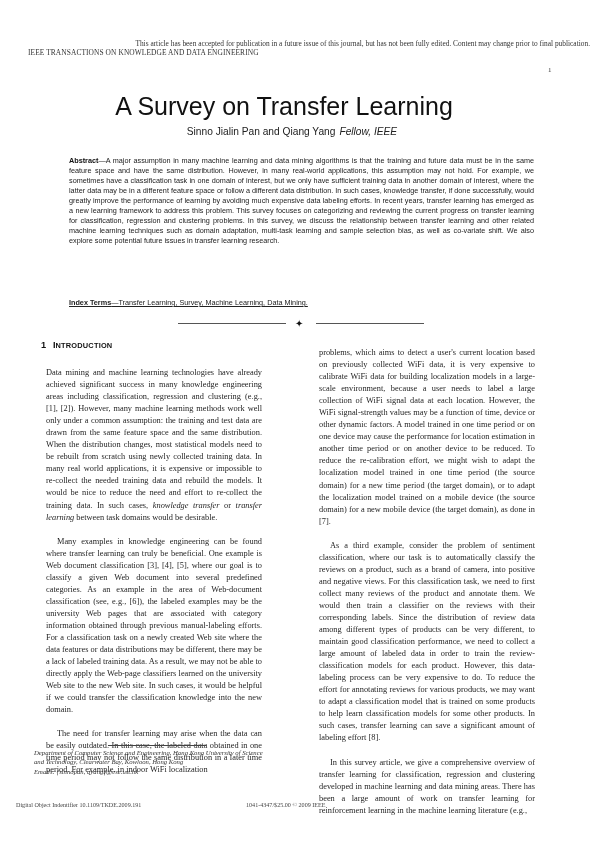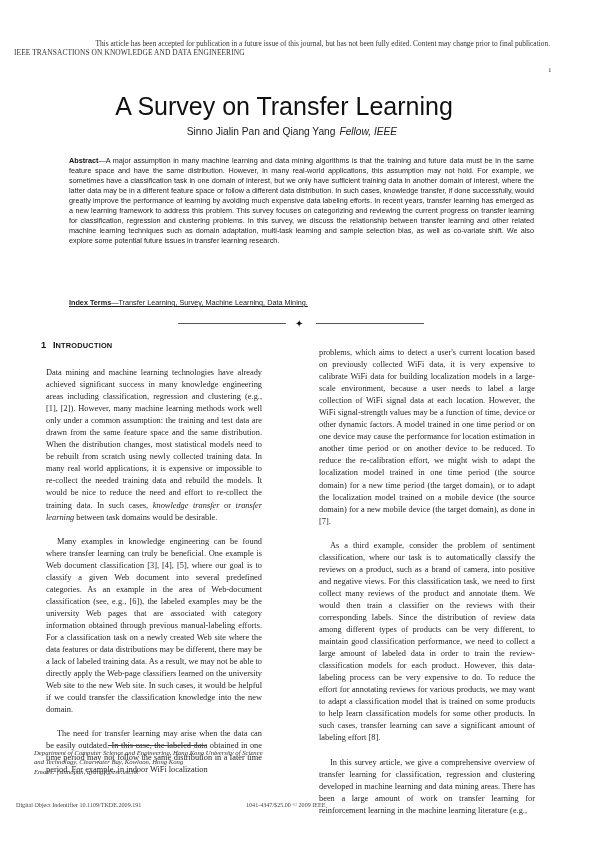--- a/index.html
+++ b/index.html
@@ -1,21 +1,21 @@
 <!DOCTYPE html>
 <html><head>
 <meta charset="utf-8">
 <style>
   html, body { margin: 0; padding: 0; background: #ffffff; }
   body { width: 600px; height: 850px; position: relative; overflow: hidden; color: #1a1a1a; }
   .serif { font-family: "Liberation Serif", "DejaVu Serif", serif; }
   .sans { font-family: "Liberation Sans", "DejaVu Sans", sans-serif; }
 
-  .notice { position: absolute; top: 39px; left: 0; width: 550px; text-align: right; font-size: 7.4px; color: #333; }
-  .journal { position: absolute; top: 48px; left: 14px; font-size: 7.4px; color: #333; letter-spacing: 0.1px; }
+  .notice { position: absolute; top: 39px; left: 0; width: 550px; text-align: right; font-size: 7.4px; color: #333; padding-left: 40px; }
+  .journal { position: absolute; top: 48px; left: 28px; font-size: 7.4px; color: #333; letter-spacing: 0.1px; }
   .pagenum { position: absolute; top: 66px; left: 548px; font-size: 7px; color: #333; }
 
   .title { position: absolute; top: 92px; left: 0; width: 568px; text-align: center; font-size: 25px; color: #111; }
   .authors { position: absolute; top: 126px; left: 0; width: 584px; text-align: center; font-size: 10.2px; color: #222; }
   .authors .fellow { font-style: italic; margin-left: 4px; }
 
   .abstract { position: absolute; top: 156px; left: 69px; width: 465px; font-size: 7.25px; line-height: 10.05px; text-align: justify; color: #222; }
   .abstract b { color: #111; }
   .index-terms { position: absolute; top: 298px; left: 69px; width: 465px; font-size: 7.25px; color: #222; text-decoration: underline; }
   .divider { position: absolute; top: 319px; left: 178px; width: 246px; height: 10px; }

